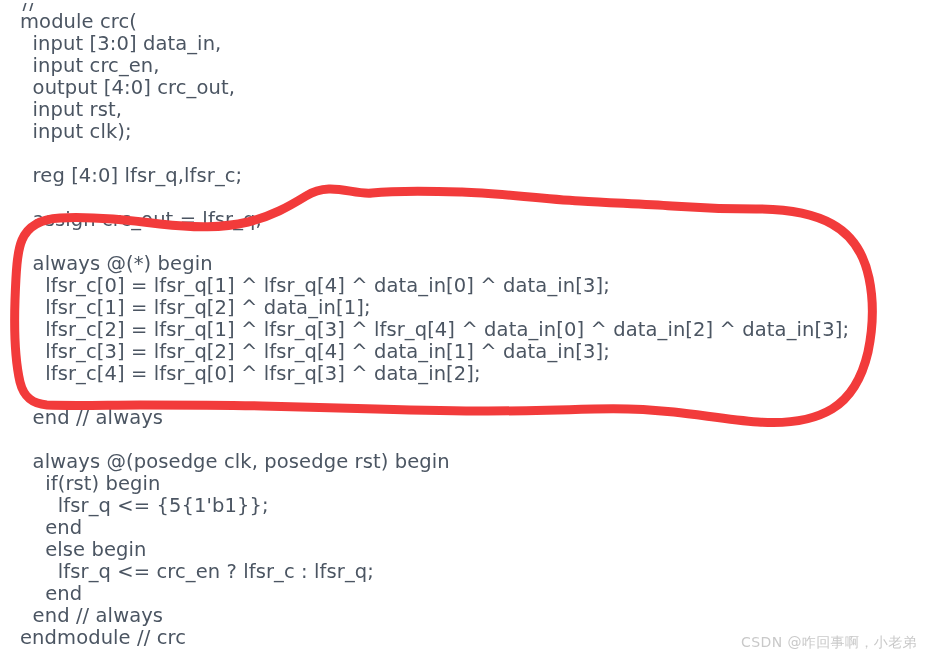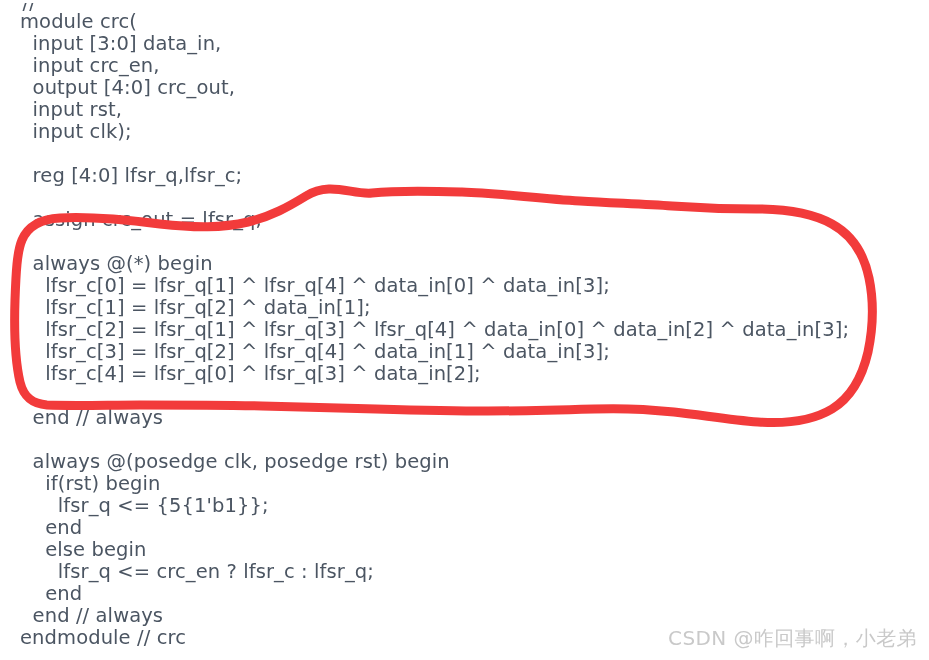--- a/index.html
+++ b/index.html
@@ -54,21 +54,21 @@
     height: 660px;
     z-index: 3;
     pointer-events: none;
   }
 
   
   #watermark {
     position: absolute;
     right: 12px;
     bottom: 8px;
-    font-size: 20px;
+    font-size: 14px;
     color: #c9c9c9;
     font-family: "DejaVu Sans", "Liberation Sans", sans-serif;
     letter-spacing: 0.4px;
     white-space: nowrap;
     z-index: 4;
     user-select: none;
   }
 </style>
 </head>
 <body>

